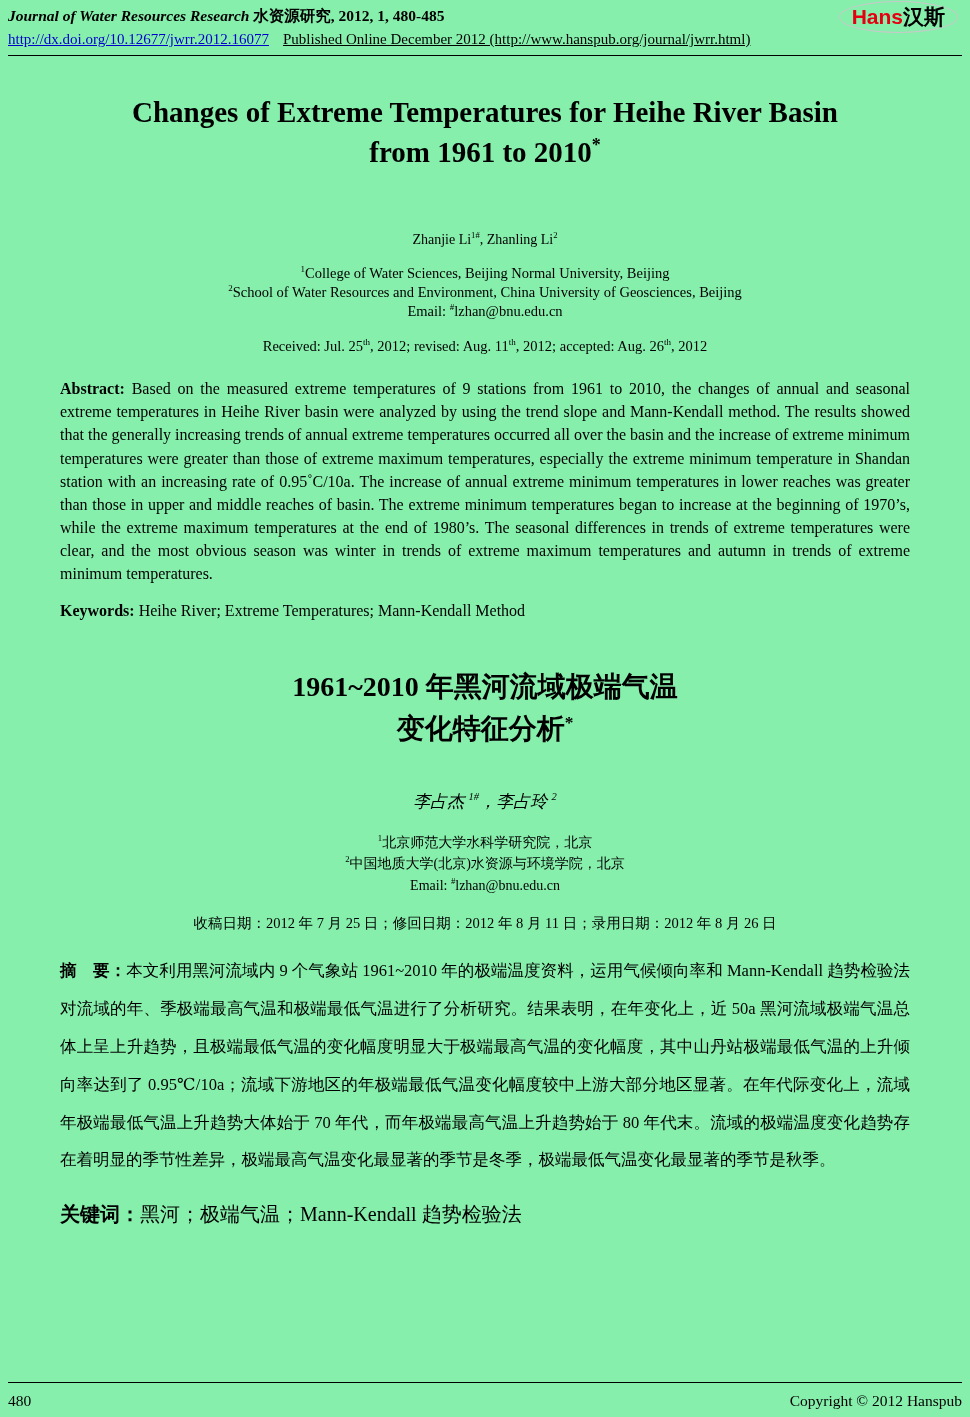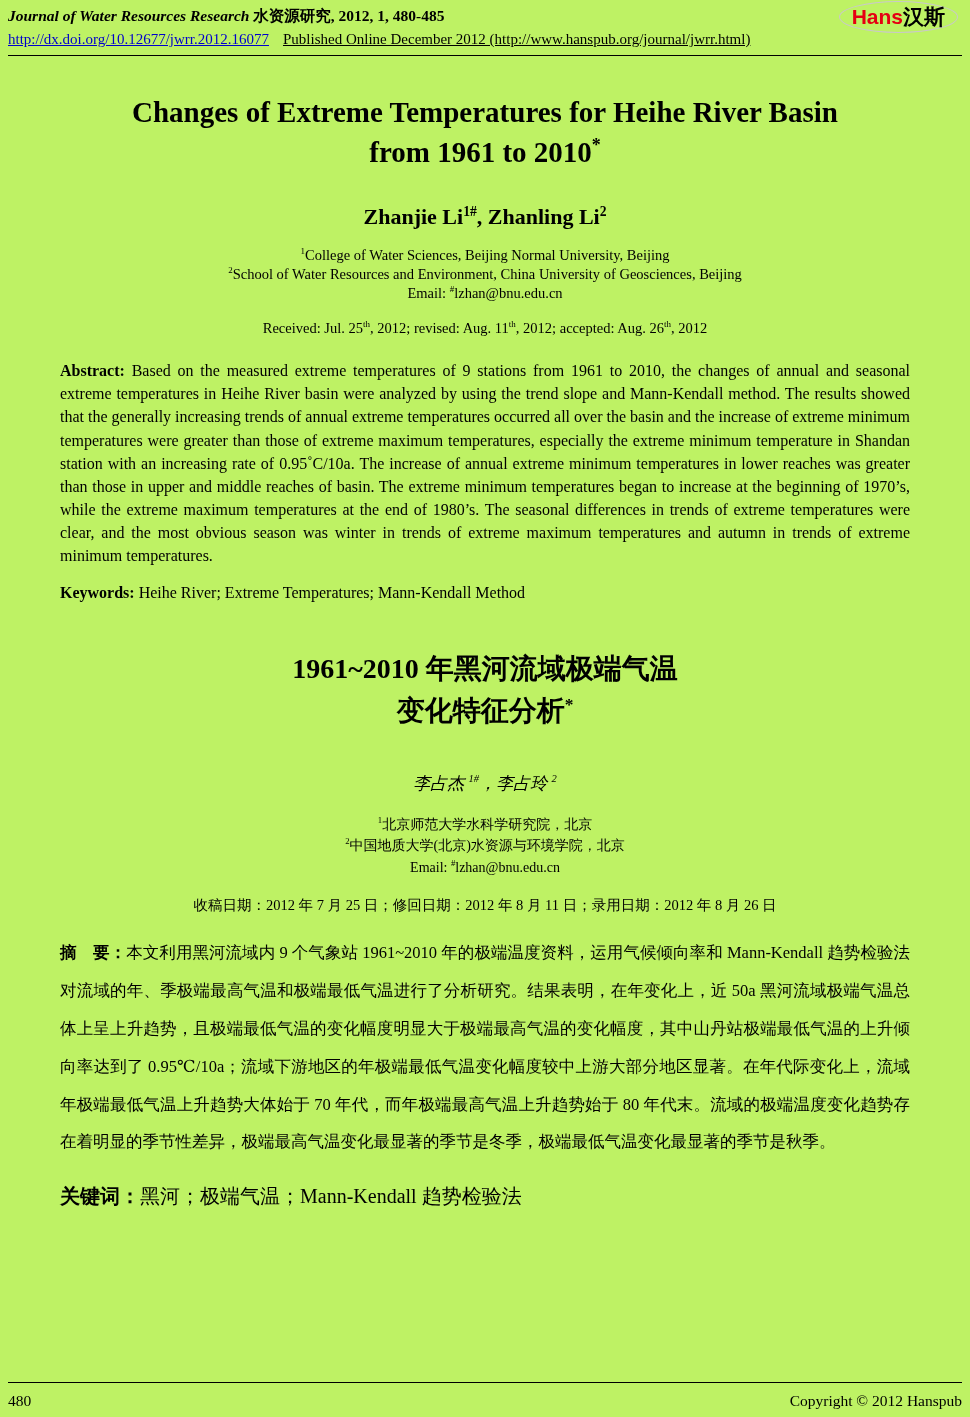--- a/index.html
+++ b/index.html
@@ -1,21 +1,21 @@
 <!DOCTYPE html>
 <html><head>
 <meta charset="utf-8">
 <style>
   * { margin: 0; padding: 0; box-sizing: border-box; }
   html, body { background: #ffffff; }
   .page {
     position: relative;
     width: 970px;
     height: 1417px;
-    background: #bef264;
+    background: #86efac;
     color: #000000;
     font-family: "Liberation Serif", "DejaVu Serif", serif;
     overflow: hidden;
   }
 
   
   .header { position: relative; padding: 6px 8px 0 8px; }
   .journal-line { font-size: 15.5px; font-weight: bold; }
   .journal-name { font-style: italic; }
   .doi-line { font-size: 15px; margin-top: 4px; }
@@ -32,21 +32,21 @@
     white-space: nowrap;
   }
   .logo-hans { color: #e60012; }
   .logo-cn { color: #000000; }
 
   
   .main { padding: 0 60px; }
   sup { font-size: 0.62em; vertical-align: super; line-height: 0; }
 
   .title { margin-top: 36px; text-align: center; font-size: 29px; font-weight: bold; line-height: 1.38; }
-  .authors { margin-top: 32px; text-align: center; font-size: 22px; font-weight: bold; }
+  .authors { margin-top: 60px; text-align: center; font-size: 14px; font-weight: normal; }
   .affiliations { margin-top: 16px; text-align: center; font-size: 14.5px; line-height: 1.32; }
   .received { margin-top: 17px; text-align: center; font-size: 14.5px; }
   .abstract { margin-top: 22px; font-size: 16px; line-height: 1.44; text-align: justify; }
   .keywords { margin-top: 17px; font-size: 16px; }
 
   .cn-title { margin-top: 46px; text-align: center; font-size: 28px; font-weight: bold; line-height: 1.5; }
   .cn-authors { margin-top: 40px; text-align: center; font-size: 17px; font-style: italic; }
   .cn-affiliations { margin-top: 19px; text-align: center; font-size: 14px; line-height: 1.55; }
   .cn-dates { margin-top: 17px; text-align: center; font-size: 14.5px; }
   .cn-abstract { margin-top: 19px; font-size: 16.5px; line-height: 2.3; text-align: justify; }

